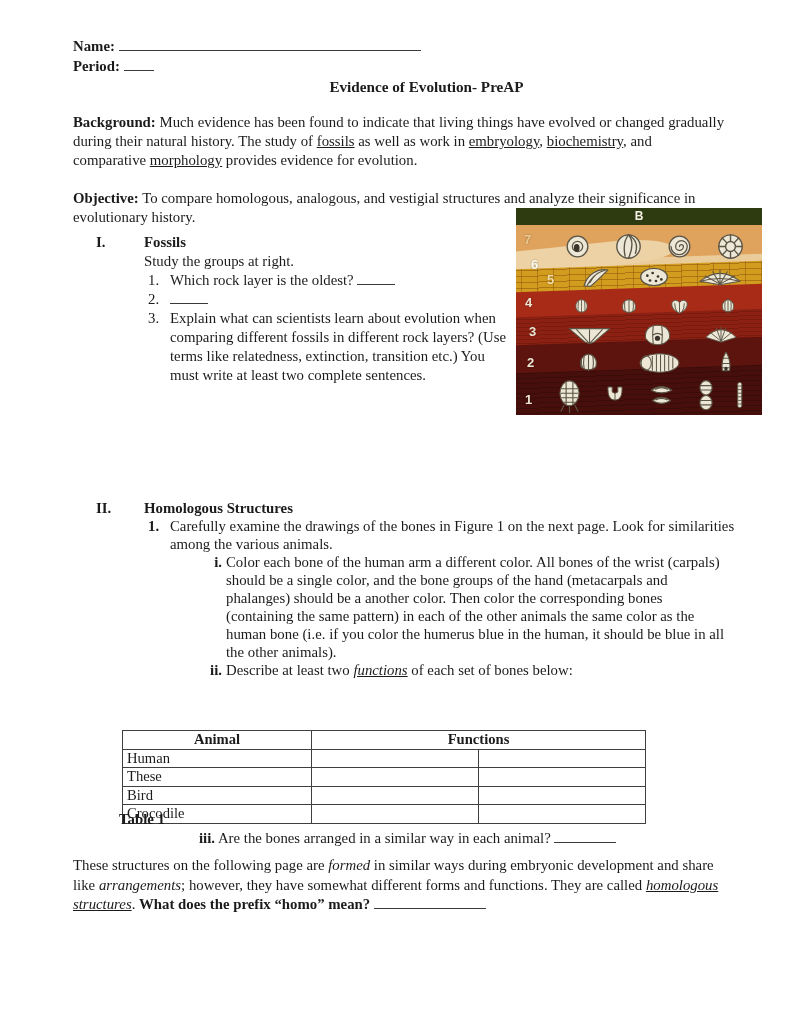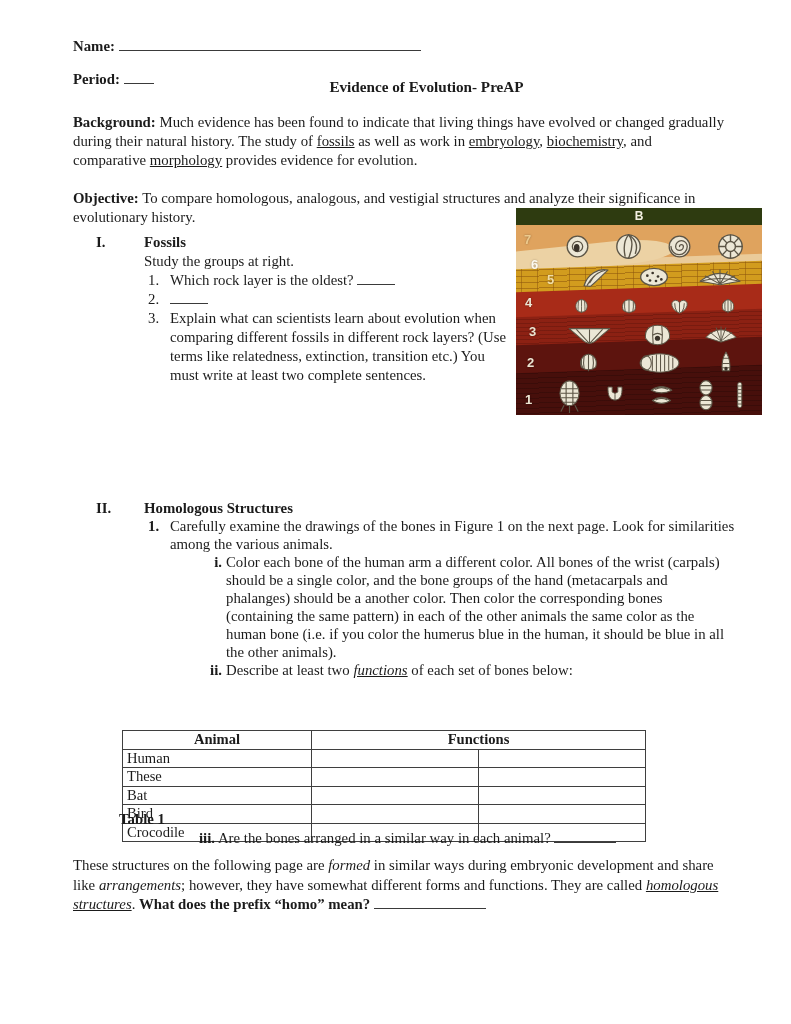--- a/index.html
+++ b/index.html
@@ -55,21 +55,21 @@
 </style>
 </head>
 <body>
 
 <div class="page">
 
   <div class="abs" style="left:73px;top:37px;">
     <span class="b">Name:</span>
     <span class="blank" style="width:302px;"></span>
   </div>
-  <div class="abs" style="left:73px;top:57px;margin-top:13px;">
+  <div class="abs" style="left:73px;top:57px;">
     <span class="b">Period:</span>
     <span class="blank" style="width:30px;"></span>
   </div>
   <div class="abs title" style="left:0;top:77px;">Evidence of Evolution- PreAP</div>
 
   <div class="abs" style="left:73px;top:113px;width:652px;">
     <span class="b">Background:</span><span>  Much evidence has been found to indicate that living things have evolved or changed gradually during their natural history.  The study of </span><span class="u">fossils</span><span> as well as work in </span><span class="u">embryology</span><span>, </span><span class="u">biochemistry</span><span>, and comparative </span><span class="u">morphology</span><span> provides evidence for evolution.</span>
   </div>
 
   <div class="abs" style="left:73px;top:189px;width:652px;">
@@ -273,25 +273,20 @@
           <td class="animal">Human</td>
           <td></td>
           <td></td>
         </tr>
     <tr>
           <td class="animal">These</td>
           <td></td>
           <td></td>
         </tr>
     <tr>
-          <td class="animal">Bat</td>
-          <td></td>
-          <td></td>
-        </tr>
-    <tr>
           <td class="animal">Bird</td>
           <td></td>
           <td></td>
         </tr>
     <tr>
           <td class="animal">Crocodile</td>
           <td></td>
           <td></td>
         </tr>
   </tbody>

